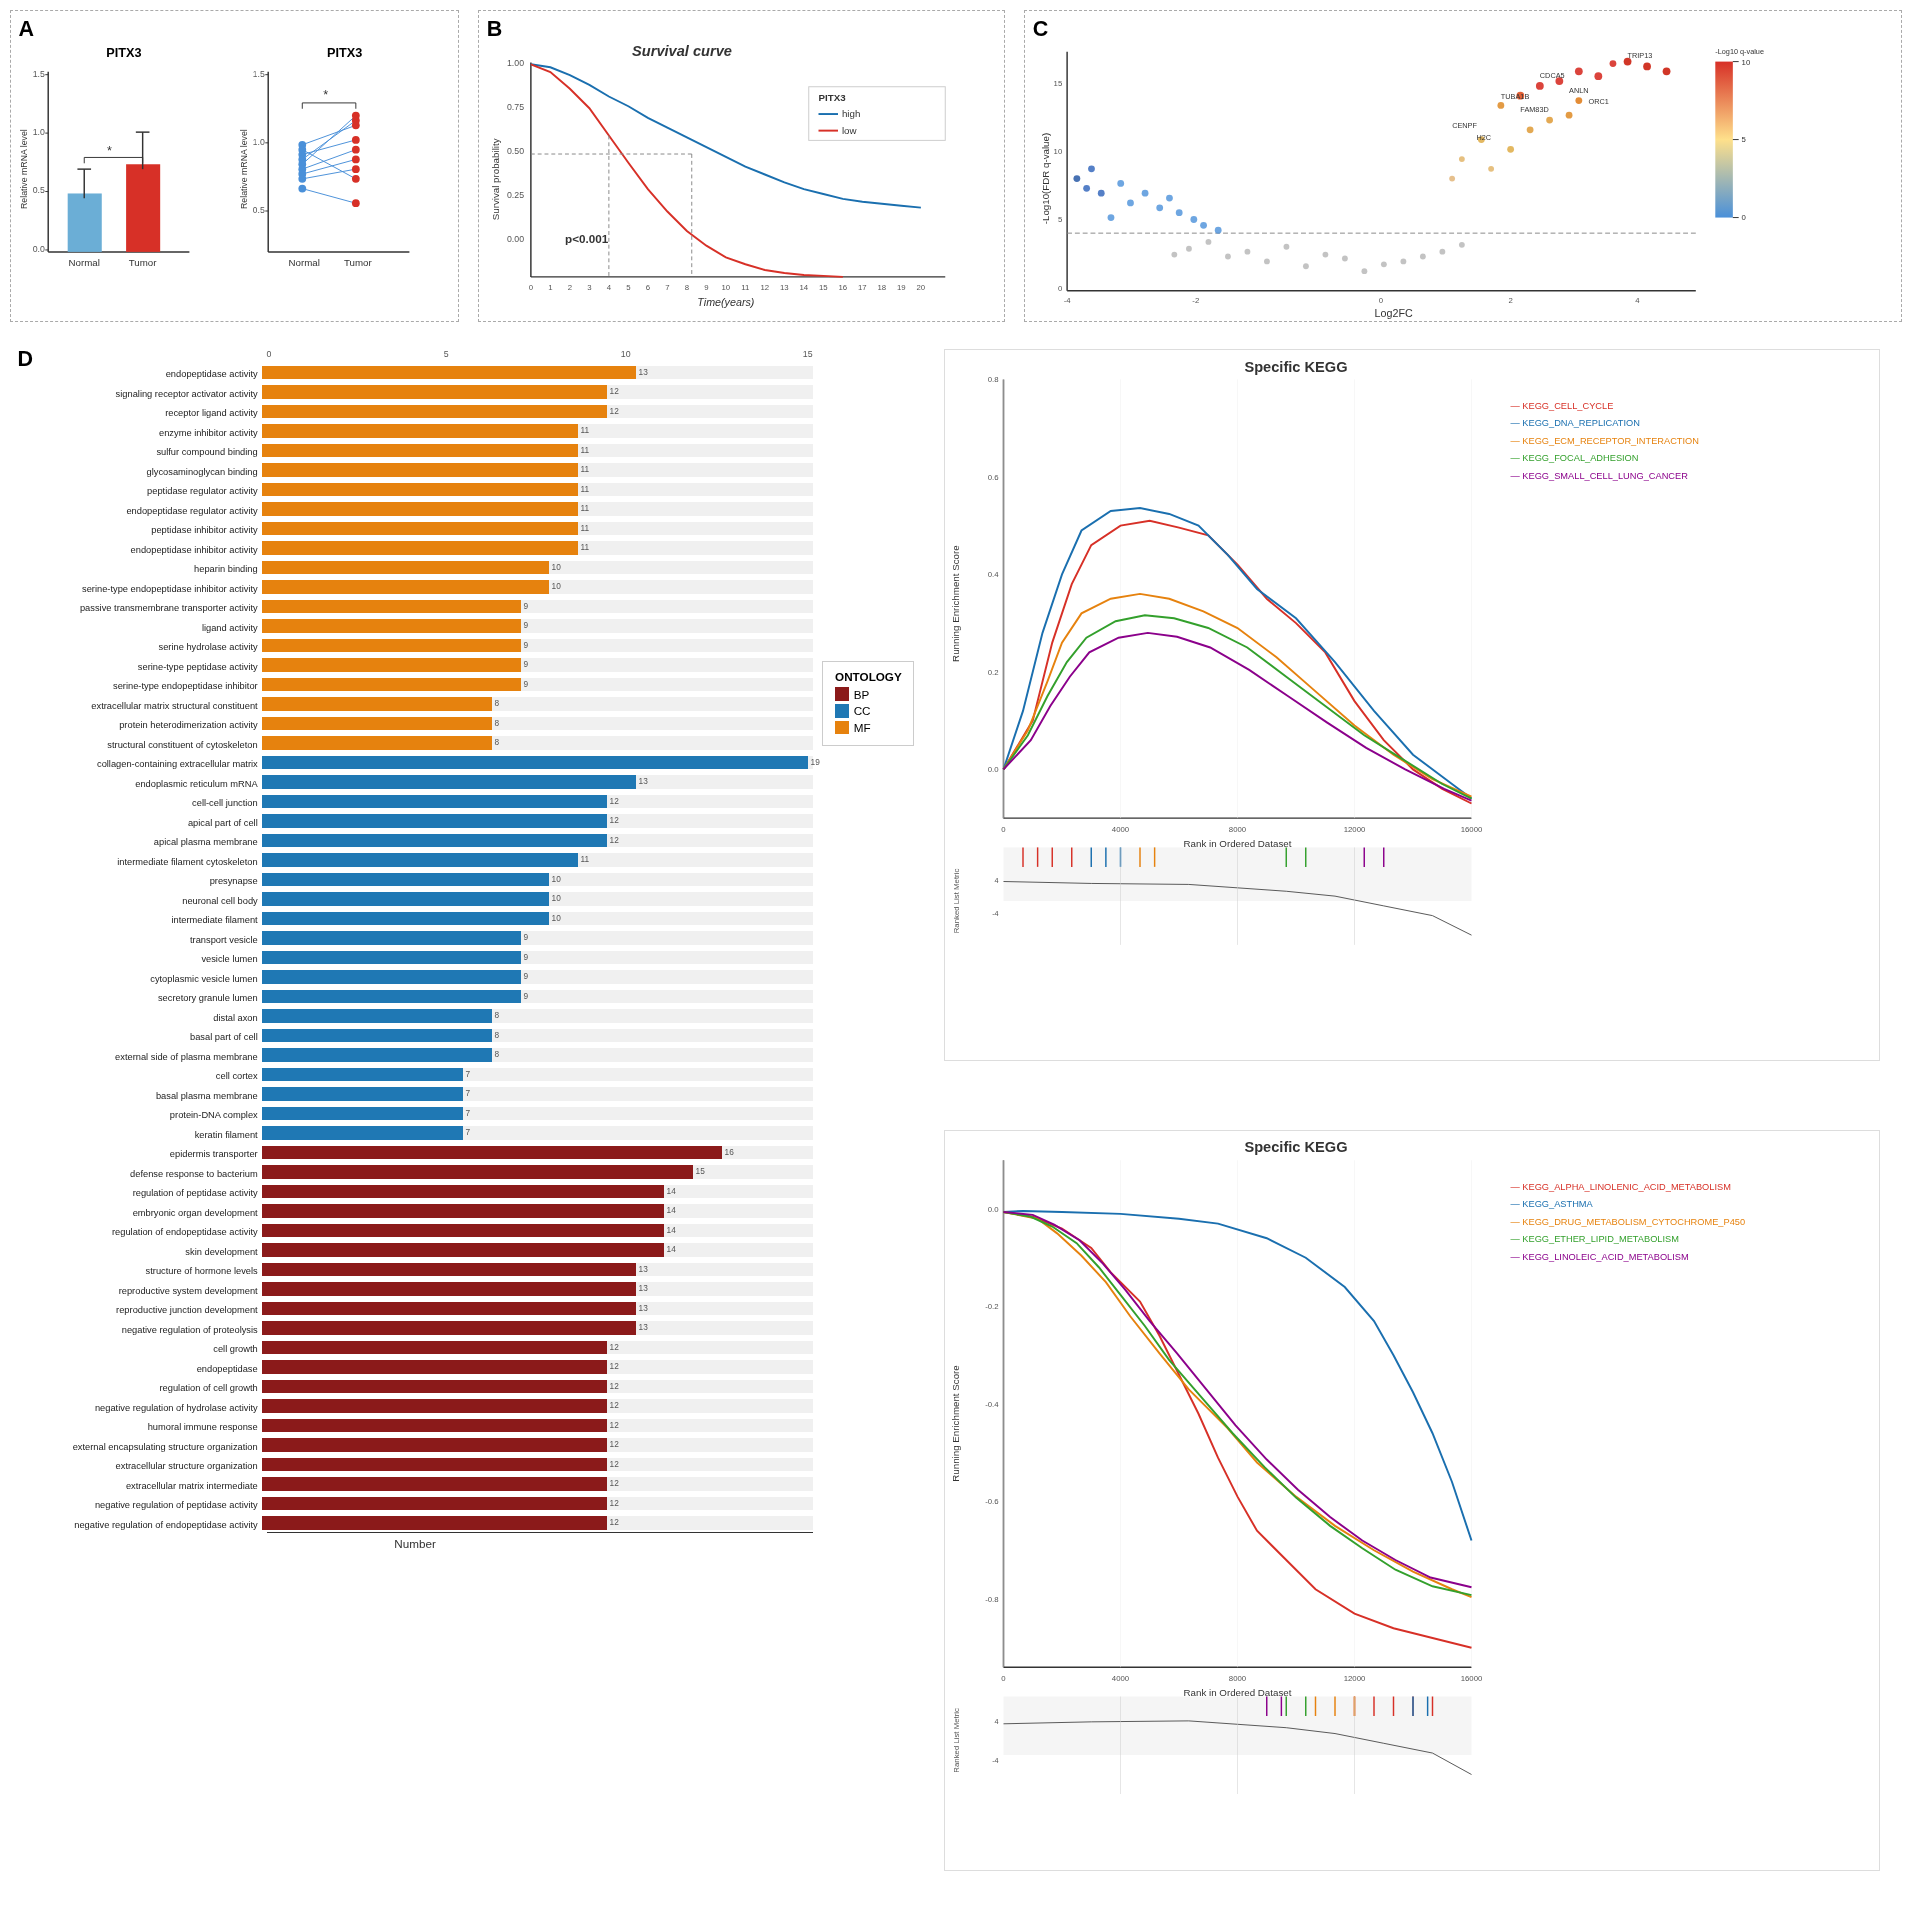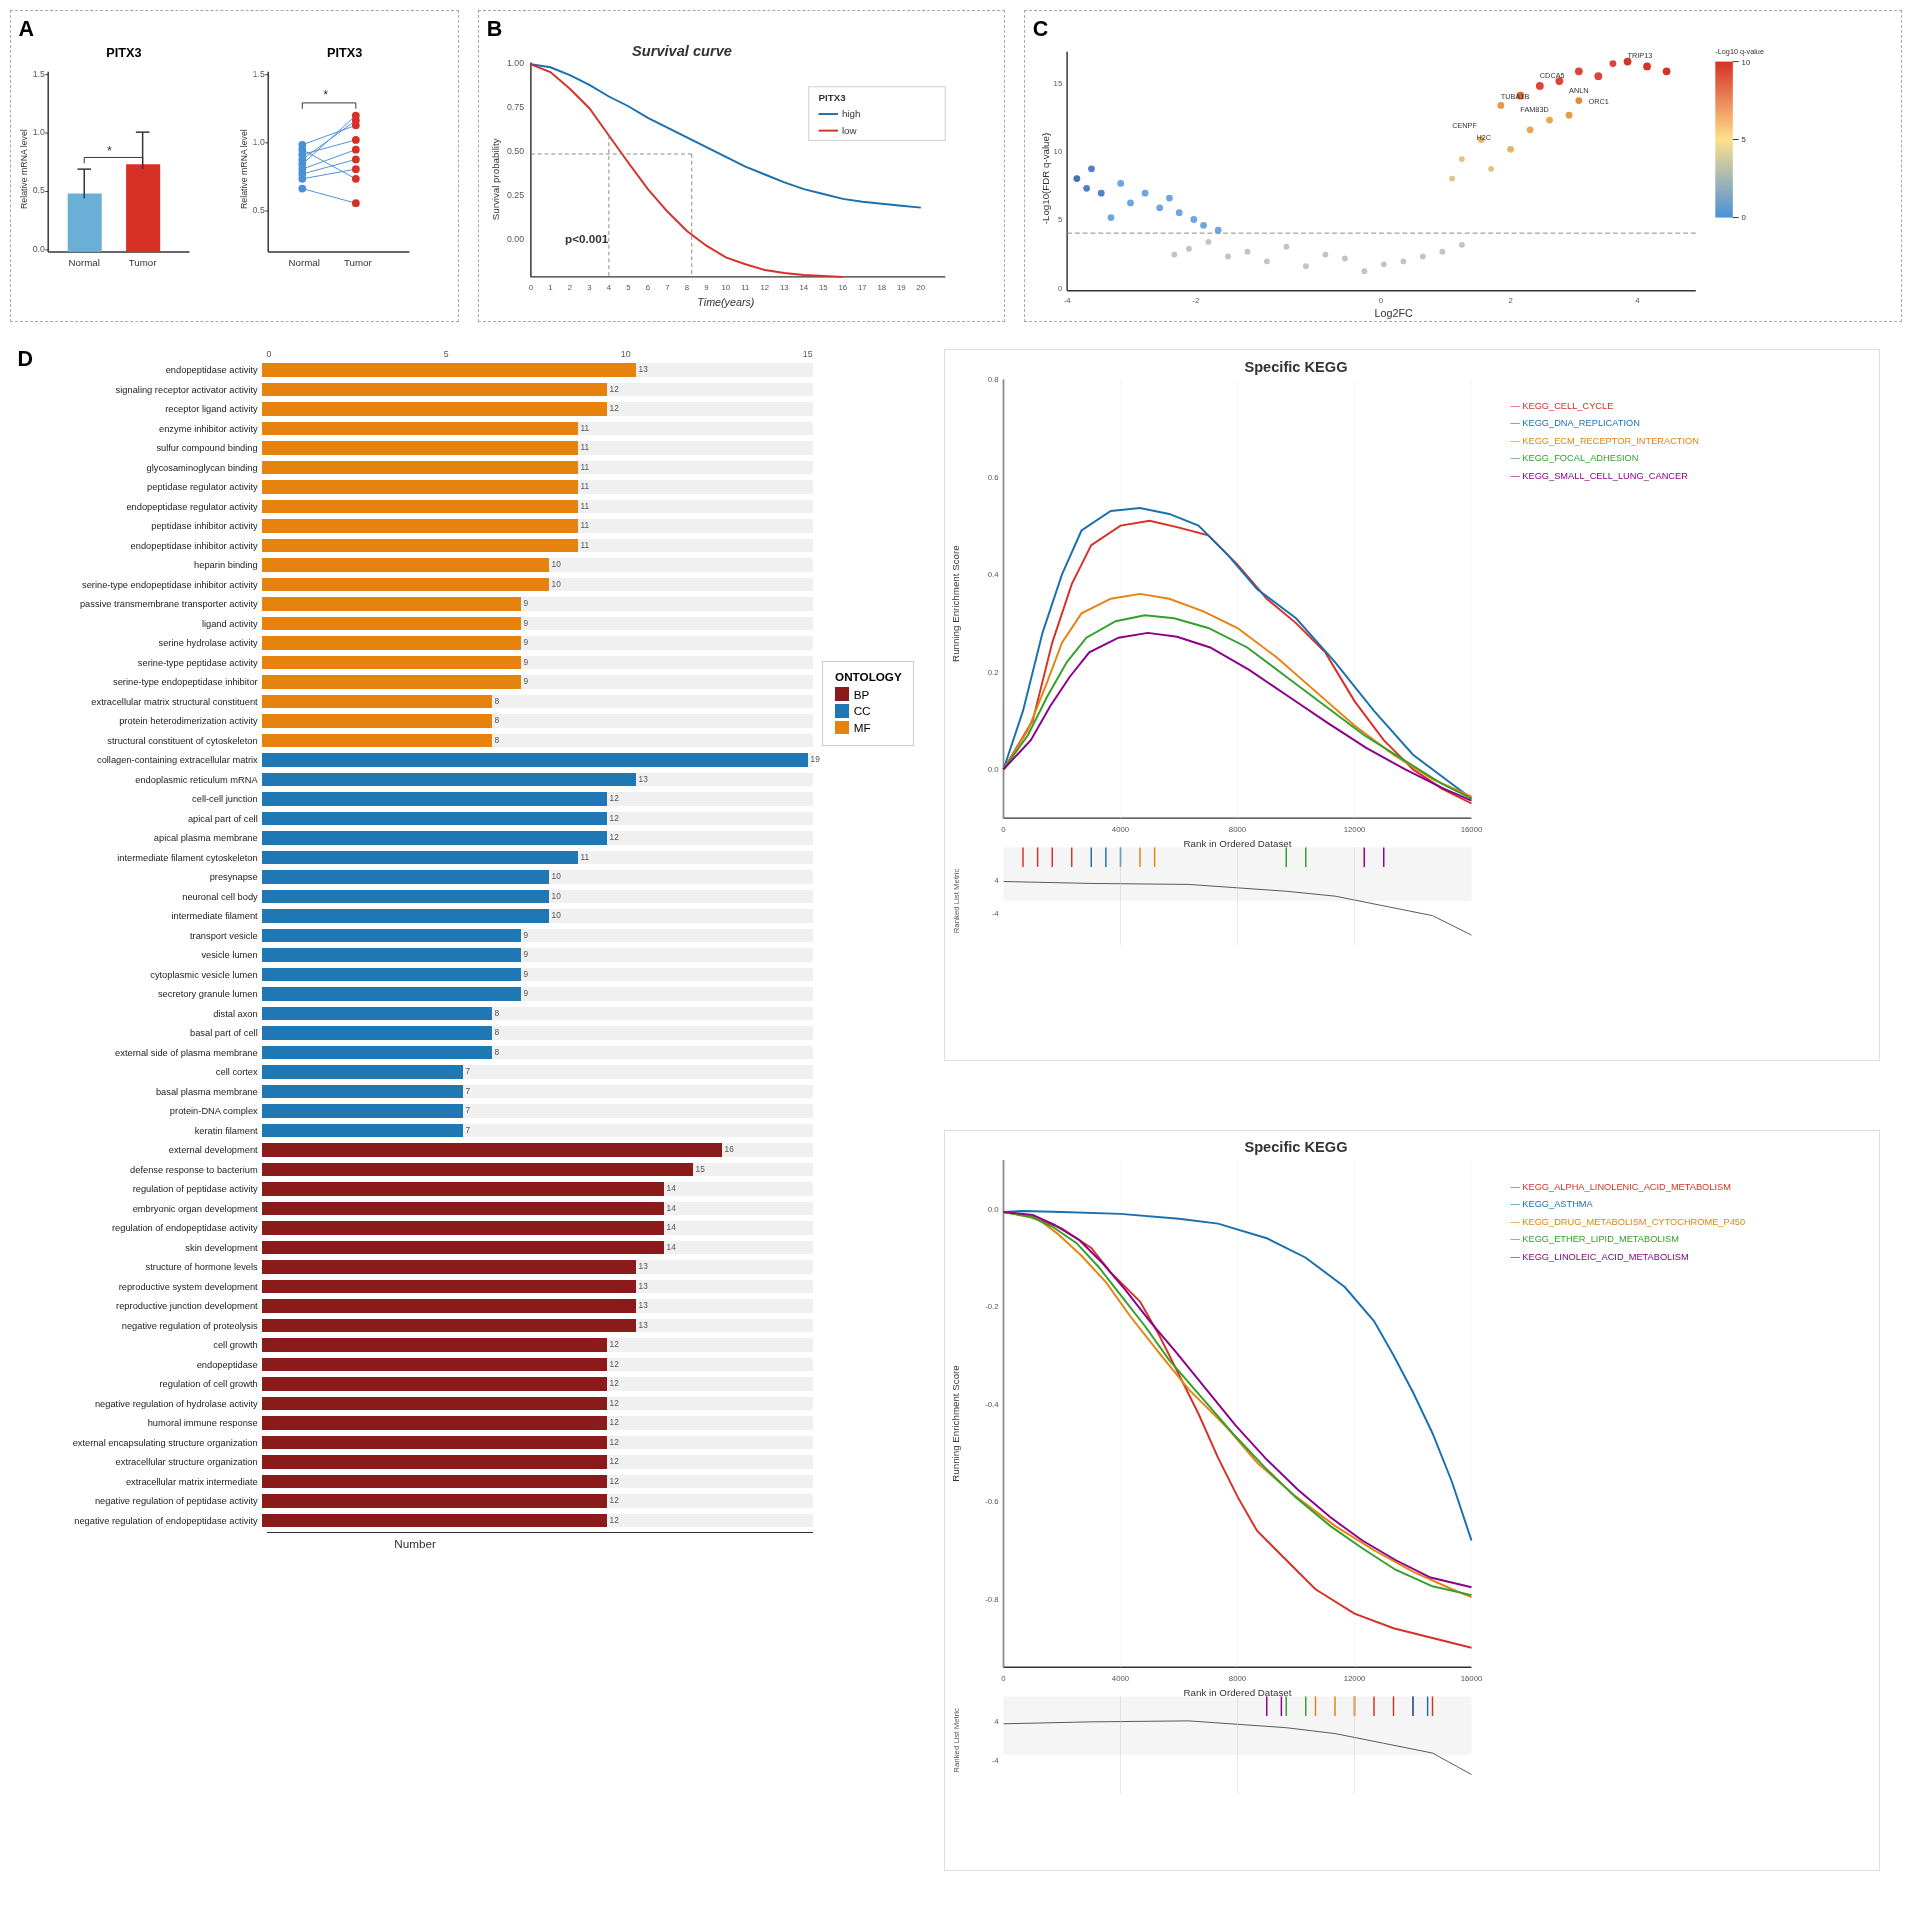--- a/index.html
+++ b/index.html
@@ -86,21 +86,21 @@
     .chart-title {
       text-align: center;
       font-size: 13.7px;
       font-weight: bold;
       margin-bottom: 2px;
     }
 
     
     .d-bar-row {
       display: flex;
-      align-items: center;
+      align-items: flex-end;
       height: 18.5px;
       margin-bottom: 1px;
     }
     .d-bar-label {
       font-size: 9.3px;
       text-align: right;
       width: 244px;
       padding-right: 3.9px;
       color: #222;
       white-space: nowrap;
@@ -681,21 +681,21 @@
               </div>
             </div>
             <div class="d-bar-row">
               <div class="d-bar-label">keratin filament</div>
               <div class="d-bar-track" style="width: 546px; height: 13.7px; position: relative; background: rgb(240, 240, 240);">
                 <div style="width: 201px; height: 100%; background: rgb(31, 120, 180); position: absolute; left: 0px; top: 0px;"></div>
                 <div style="position: absolute; left: 204px; top: 1px; font-size: 8.3px; color: rgb(85, 85, 85); white-space: nowrap;">7</div>
               </div>
             </div>
             <div class="d-bar-row">
-              <div class="d-bar-label">external development</div>
+              <div class="d-bar-label">epidermis transporter</div>
               <div class="d-bar-track" style="width: 546px; height: 13.7px; position: relative; background: rgb(240, 240, 240);">
                 <div style="width: 460px; height: 100%; background: rgb(139, 26, 26); position: absolute; left: 0px; top: 0px;"></div>
                 <div style="position: absolute; left: 463px; top: 1px; font-size: 8.3px; color: rgb(85, 85, 85); white-space: nowrap;">16</div>
               </div>
             </div>
             <div class="d-bar-row">
               <div class="d-bar-label">defense response to bacterium</div>
               <div class="d-bar-track" style="width: 546px; height: 13.7px; position: relative; background: rgb(240, 240, 240);">
                 <div style="width: 431px; height: 100%; background: rgb(139, 26, 26); position: absolute; left: 0px; top: 0px;"></div>
                 <div style="position: absolute; left: 434px; top: 1px; font-size: 8.3px; color: rgb(85, 85, 85); white-space: nowrap;">15</div>

